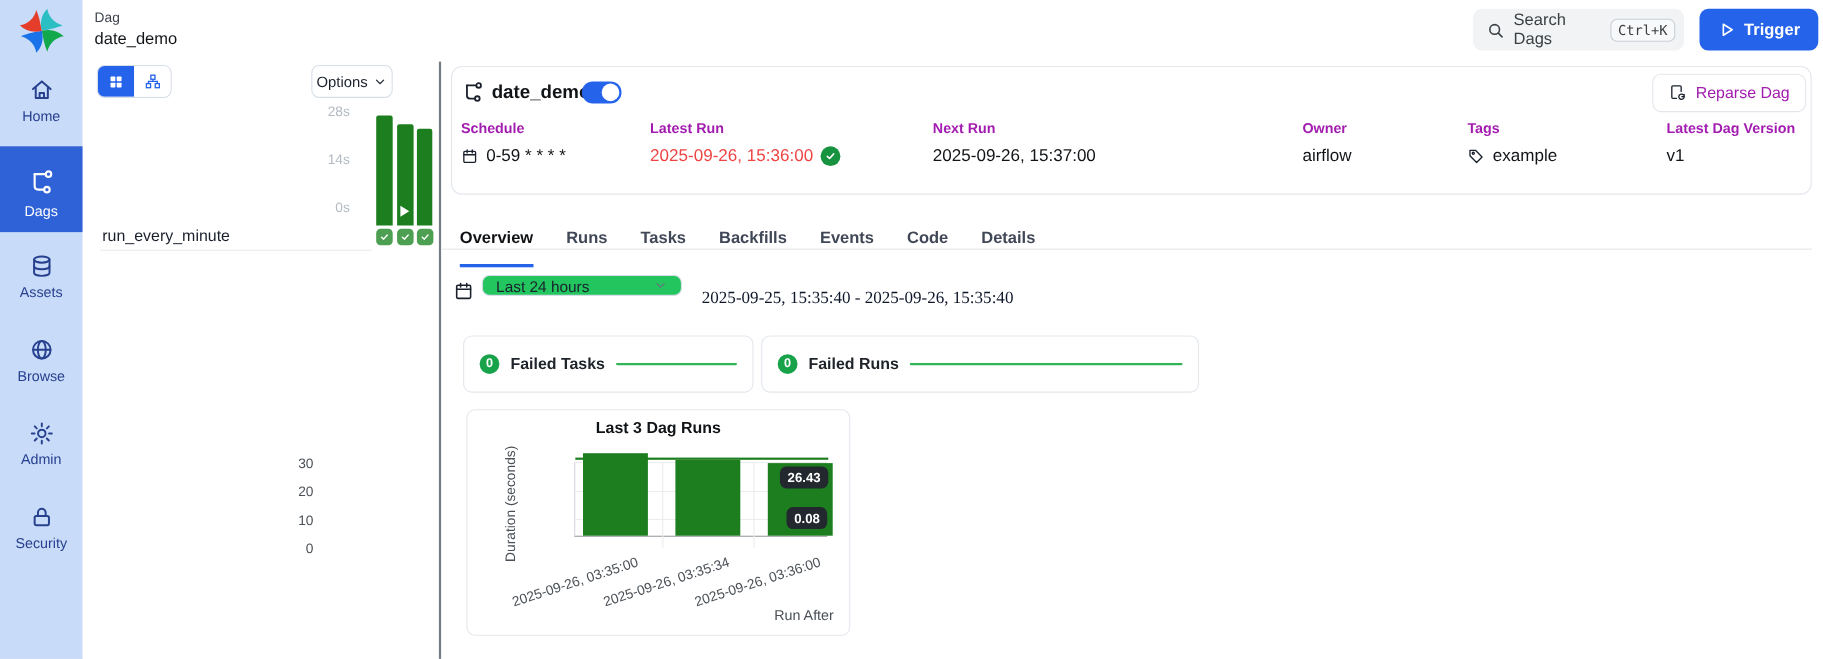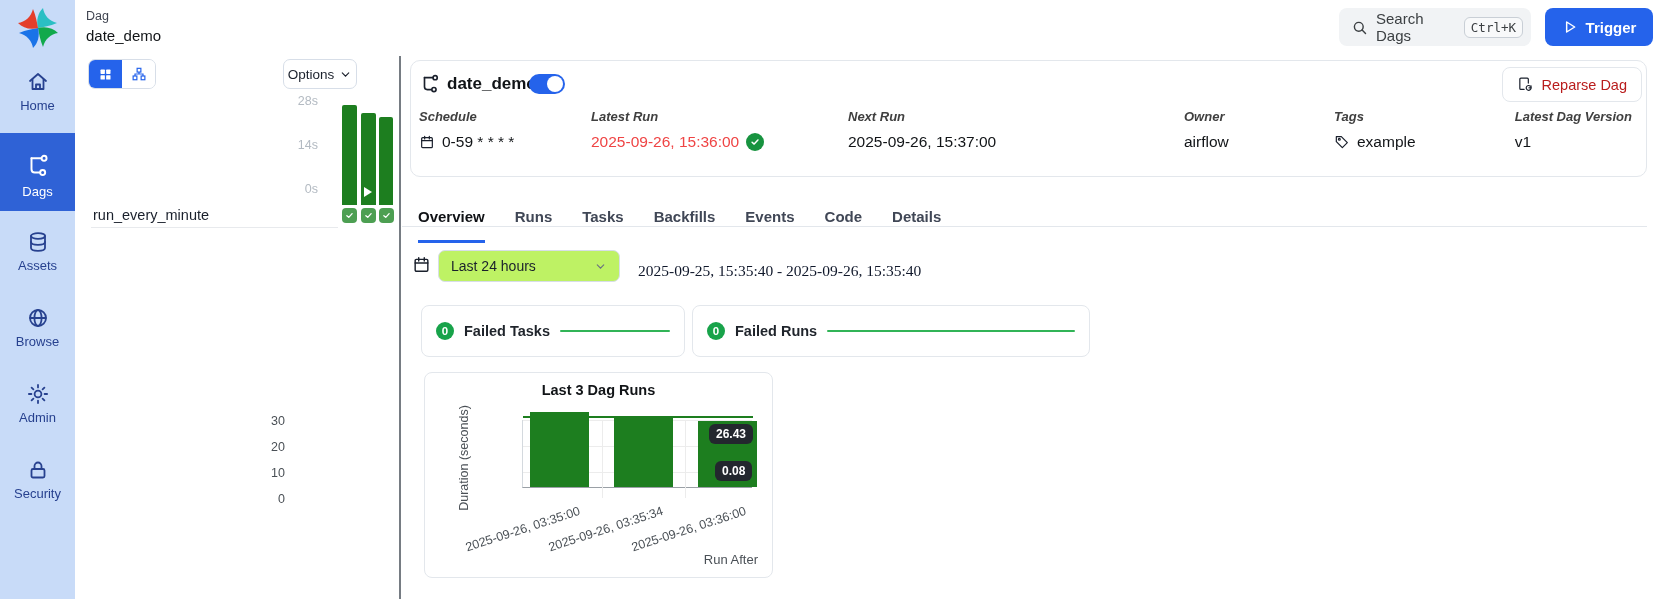--- a/index.html
+++ b/index.html
@@ -51,44 +51,44 @@
   #splitter { left:399px; top:56px; width:2px; height:543px; background:#767c83; cursor:col-resize; }
 
   
   #dagcard { left:410px; top:60px; width:1237px; height:117px; border:1px solid #e3e7ec; border-radius:10px; background:#fff; }
   #dag-title { position:absolute; left:36px; top:13px; font-size:17px; font-weight:bold; color:#111417; }
   #dag-branch-icon { position:absolute; left:8px; top:13px; color:#1a202c; }
   .switch { position:absolute; left:118px; top:13px; width:36px; height:20px; border-radius:10px;
             background:#2563eb; cursor:pointer; }
   .switch .knob { position:absolute; right:2px; top:2px; width:16px; height:16px; border-radius:50%; background:#fff; }
   #reparse-btn { position:absolute; right:4px; top:6px; height:35px; padding:0 14px; background:#fff;
-                 border:1px solid #e3e7ec; border-radius:8px; font-size:14.5px; color:#b91c1c;
+                 border:1px solid #e3e7ec; border-radius:8px; font-size:14.5px; color:#a21caf;
                  display:flex; align-items:center; gap:8px; cursor:pointer; }
   .field { position:absolute; top:48px; }
-  .field .flabel { font-size:13px; font-weight:bold; color:#404040; display:block; margin-bottom:9px;font-style:italic; }
+  .field .flabel { font-size:13px; font-weight:bold; color:#a21caf; display:block; margin-bottom:9px; }
   .field .fvalue { font-size:15.5px; color:#111417; display:flex; align-items:center; gap:7px; }
   .field.f-sched { left:8px; } .field.f-latest { left:180px; } .field.f-next { left:437px; }
   .field.f-owner { left:773px; } .field.f-tags { left:923px; }
   .field.f-version { right:14px; text-align:right; }
   .field.f-version .fvalue { justify-content:flex-start; }
   .link-blue { color:#ef4444; cursor:pointer; }
   .ok-circle { width:18px; height:18px; border-radius:50%; background:#17933f; display:inline-flex;
                align-items:center; justify-content:center; }
 
   
   #tabs { left:418px; top:188px; display:flex; gap:30px;margin-top:20px; }
   .tab { font-size:15px; color:#404756; font-weight:bold; padding-bottom:15px; cursor:pointer;
          border-bottom:3px solid transparent; }
   .tab.active { color:#0f1115; border-bottom-color:#2563eb; }
   #tabline { left:402px; top:226px; width:1245px; height:1px; background:#e3e7ec; }
 
   
   #cal-icon { left:412px; top:255px; color:#1a202c; }
-  #preset-select { left:438px; top:250px; width:182px; height:32px; border:1px solid #d7dee8; border-radius:7px;
-                   background:#bef264; display:flex; align-items:center; padding:0 12px; gap:8px;
+  #preset-select { left:438px; top:250px; width:182px; height:19px; border:1px solid #d7dee8; border-radius:7px;
+                   background:#22c55e; display:flex; align-items:center; padding:0 12px; gap:8px;
                    font-size:14px; color:#1a202c; cursor:pointer; }
   #preset-select .psel { flex:1; }
   #range-text { left:638px; top:262px; font-size:15.5px; color:#0f172a;font-family:Liberation Serif, serif; }
 
   
   .statcard { position:absolute; top:305px; height:52px; border:1px solid #e3e7ec; border-radius:8px;
               background:#fff; display:flex; align-items:center; padding:0 14px; gap:10px; cursor:pointer; }
   #stat-0 { left:421px; width:264px; } #stat-1 { left:692px; width:398px; }
   .statcount { width:18px; height:18px; border-radius:50%; background:#18a34a; color:#fff; font-size:11.5px;
                font-weight:bold; display:flex; align-items:center; justify-content:center; flex:none; }

